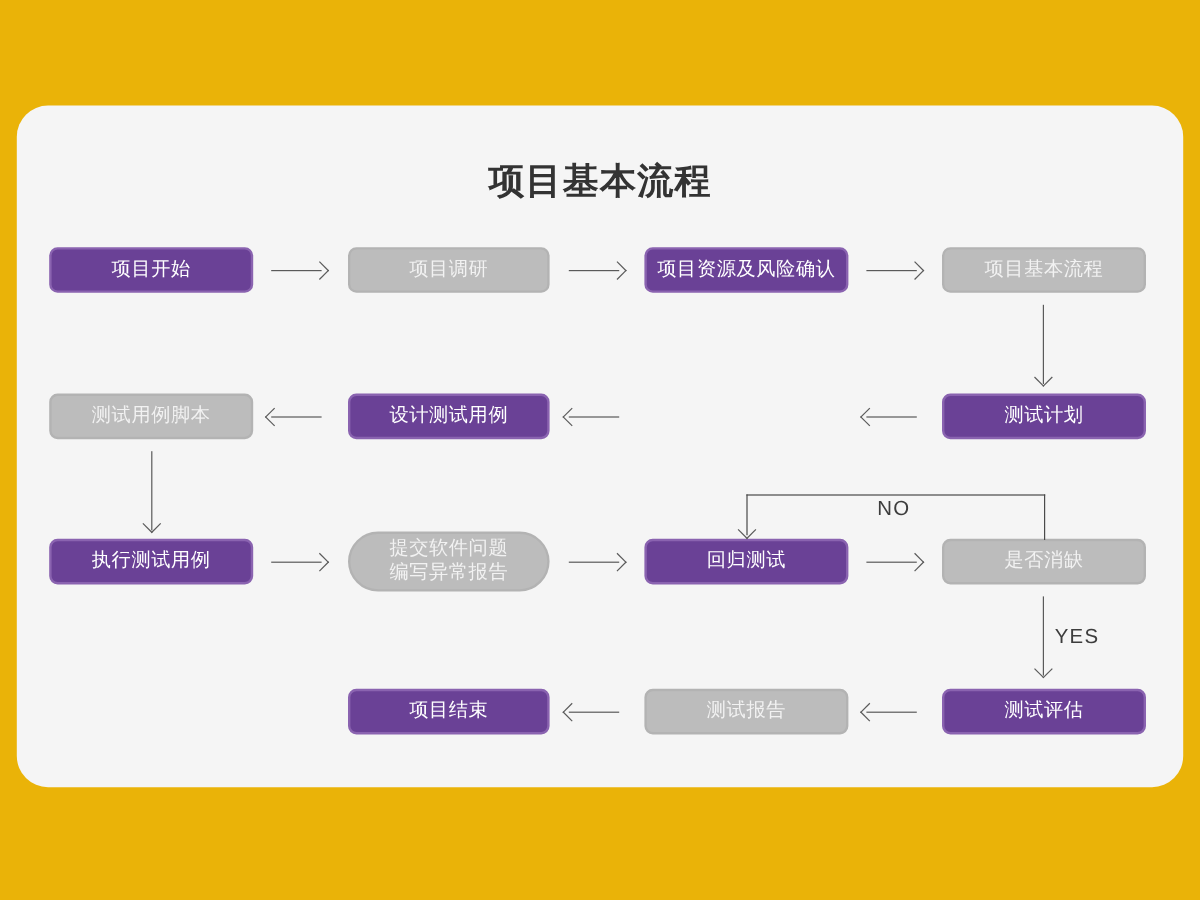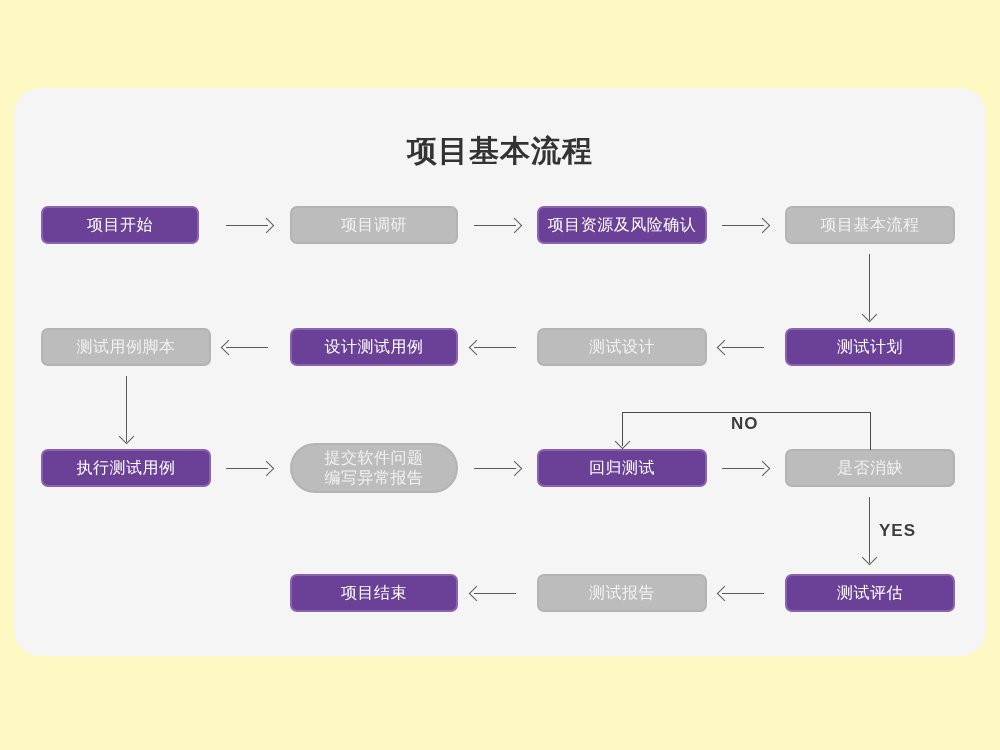--- a/index.html
+++ b/index.html
@@ -11,21 +11,21 @@
     overflow: hidden;
   }
   body {
     font-family: "Liberation Sans", "DejaVu Sans", sans-serif;
   }
 
   #canvas {
     position: relative;
     width: 1000px;
     height: 750px;
-    background: #fef9c3;
+    background: #eab308;
   }
 
   #card {
     position: absolute;
     left: 14px;
     top: 88px;
     width: 972px;
     height: 568px;
     background: #f5f5f5;
     border-radius: 26px;
@@ -94,52 +94,50 @@
   }
   .head.right { transform: rotate(45deg); }
   .head.left  { transform: rotate(-135deg); }
   .head.down  { transform: rotate(135deg); }
 
   .edge-label {
     position: absolute;
     font-size: 17px;
     color: #3d3d3d;
     letter-spacing: 1px;
-    font-weight: bold;
   }
 </style>
 </head>
 <body>
 
 <div id="canvas">
 
   <div id="card"></div>
 
   <div id="title">项目基本流程</div>
 
-  <div class="node purple" style="left:41px;  top:206px; width:158px; height:38px;">项目开始</div>
+  <div class="node purple" style="left:41px;  top:206px; width:170px; height:38px;">项目开始</div>
   <div class="node gray" style="left:290px; top:206px; width:168px; height:38px;">项目调研</div>
   <div class="node purple" style="left:537px; top:206px; width:170px; height:38px;">项目资源及风险确认</div>
   <div class="node gray" style="left:785px; top:206px; width:170px; height:38px;">项目基本流程</div>
 
   <div class="hline" style="left:226px; top:225px; width:42px;"></div>
   <div class="head right" style="left:261px; top:220px;"></div>
 
   <div class="hline" style="left:474px; top:225px; width:42px;"></div>
   <div class="head right" style="left:509px; top:220px;"></div>
 
   <div class="hline" style="left:722px; top:225px; width:42px;"></div>
   <div class="head right" style="left:757px; top:220px;"></div>
 
   <div class="vline" style="left:869px; top:254px; height:66px;"></div>
   <div class="head down" style="left:864px; top:309px;"></div>
 
   <div class="node gray" style="left:41px;  top:328px; width:170px; height:38px;">测试用例脚本</div>
   <div class="node purple" style="left:290px; top:328px; width:168px; height:38px;">设计测试用例</div>
-  <div class="node gray" style="left:537px; top:328px; width:170px; height:38px;">测试设计</div>
   <div class="node purple" style="left:785px; top:328px; width:170px; height:38px;">测试计划</div>
 
   <div class="hline" style="left:226px; top:347px; width:42px;"></div>
   <div class="head left" style="left:223px; top:342px;"></div>
 
   <div class="hline" style="left:474px; top:347px; width:42px;"></div>
   <div class="head left" style="left:471px; top:342px;"></div>
 
   <div class="hline" style="left:722px; top:347px; width:42px;"></div>
   <div class="head left" style="left:719px; top:342px;"></div>

